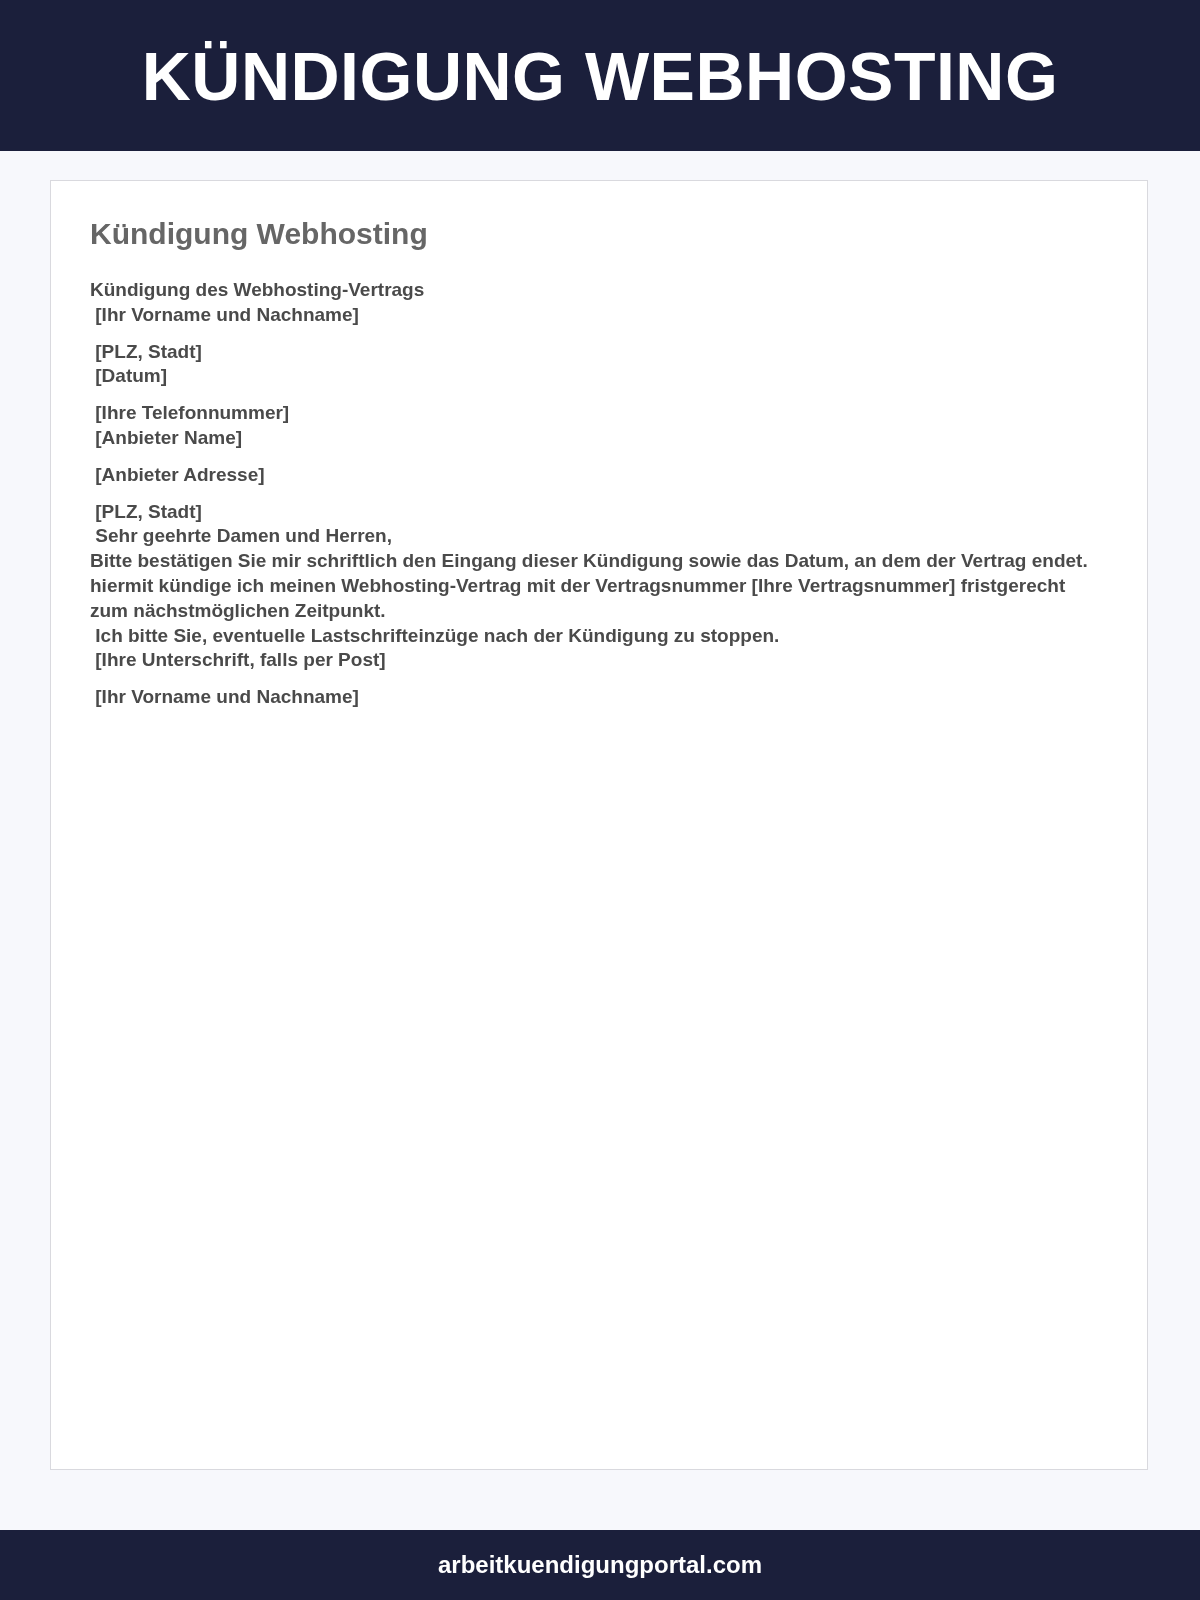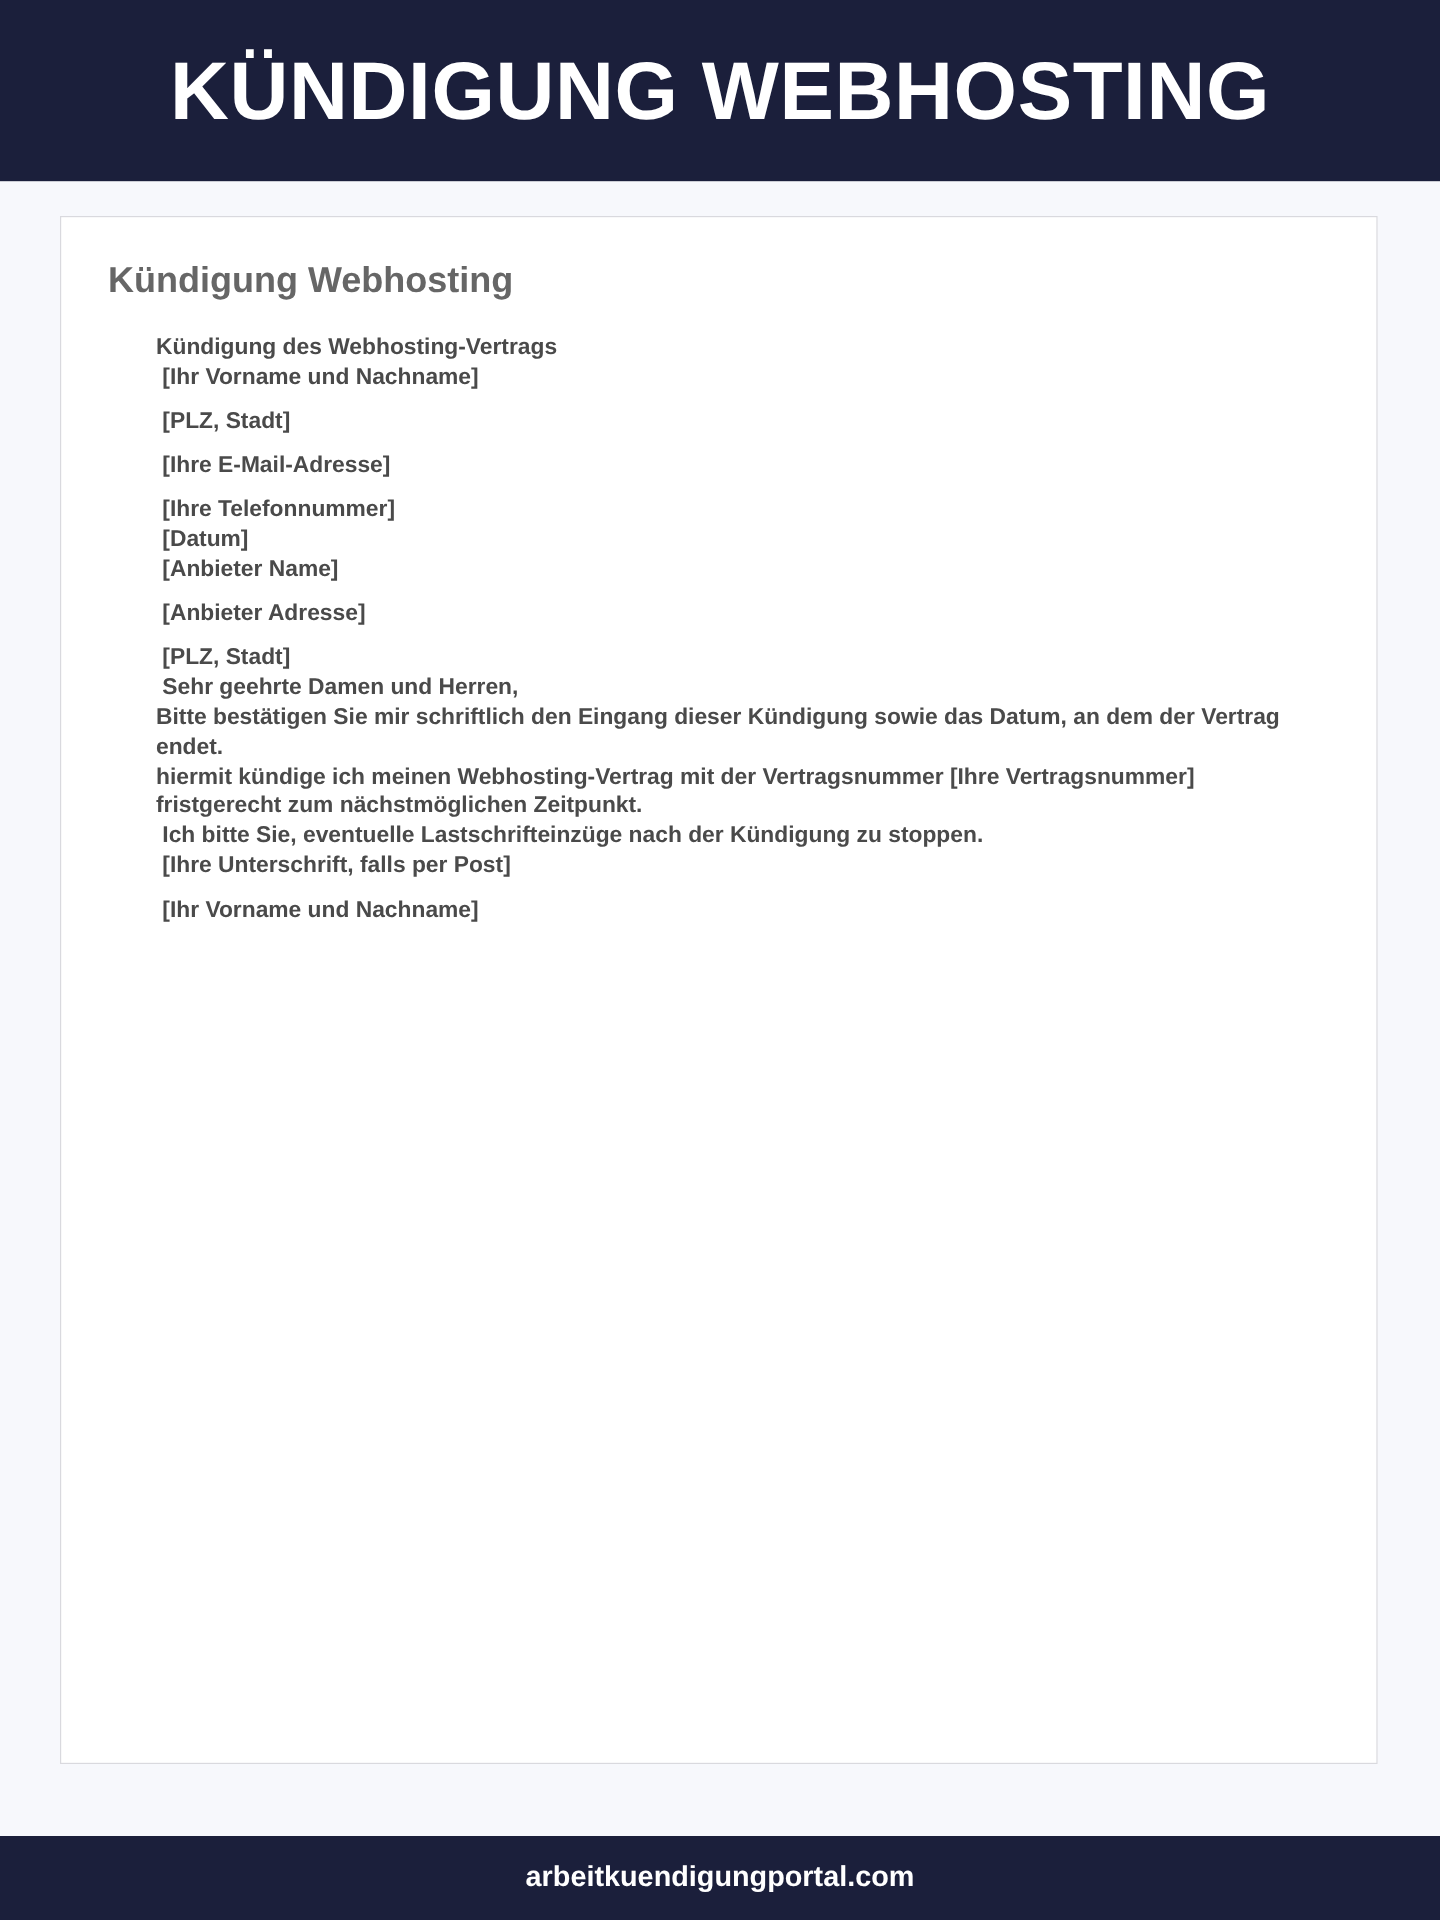--- a/index.html
+++ b/index.html
@@ -23,21 +23,21 @@
       background: #ffffff; border: 1px solid #d9d9de; box-sizing: border-box;
     }
     .doc-title {
       position: absolute; left: 39px; top: 36px; margin: 0;
       font-size: 30px; font-weight: bold; color: #666666;
     }
     .body-text {
       position: absolute; left: 39px; top: 97px; width: 1000px;
       font-size: 19px; font-weight: bold; color: #4a4a4a; line-height: 24.8px;
     }
-    .body-text .ln { display: block; white-space: pre-wrap; margin-left: 40px; }
+    .body-text .ln { display: block; white-space: pre-wrap; }
     .body-text .gap { margin-top: 12px; }
     .footer {
       position: absolute; left: 0; top: 1530px; width: 1200px; height: 70px;
       background: #1b1f3b;
       display: flex; align-items: center; justify-content: center;
     }
     .footer span { color: #ffffff; font-size: 24px; font-weight: bold; }
   </style>
 </head>
 <body>
@@ -45,23 +45,22 @@
 <div class="header">
   <h1>KÜNDIGUNG WEBHOSTING</h1>
 </div>
 
 <div class="card">
   <h2 class="doc-title">Kündigung Webhosting</h2>
   <div class="body-text">
     <span class="ln">Kündigung des Webhosting-Vertrags</span>
     <span class="ln"> [Ihr Vorname und Nachname]</span>
     <span class="ln gap"> [PLZ, Stadt]</span>
-    <span class="ln gap"> [Ihre E-Mail-Adresse]</span>
+    <span class="ln"> [Datum]</span>
     <span class="ln gap"> [Ihre Telefonnummer]</span>
-    <span class="ln"> [Datum]</span>
     <span class="ln"> [Anbieter Name]</span>
     <span class="ln gap"> [Anbieter Adresse]</span>
     <span class="ln gap"> [PLZ, Stadt]</span>
     <span class="ln"> Sehr geehrte Damen und Herren,</span>
     <span class="ln">Bitte bestätigen Sie mir schriftlich den Eingang dieser Kündigung sowie das Datum, an dem der Vertrag endet.</span>
     <span class="ln">hiermit kündige ich meinen Webhosting-Vertrag mit der Vertragsnummer [Ihre Vertragsnummer] fristgerecht zum nächstmöglichen Zeitpunkt.</span>
     <span class="ln"> Ich bitte Sie, eventuelle Lastschrifteinzüge nach der Kündigung zu stoppen.</span>
     <span class="ln"> [Ihre Unterschrift, falls per Post]</span>
     <span class="ln gap"> [Ihr Vorname und Nachname]</span>
   </div>

